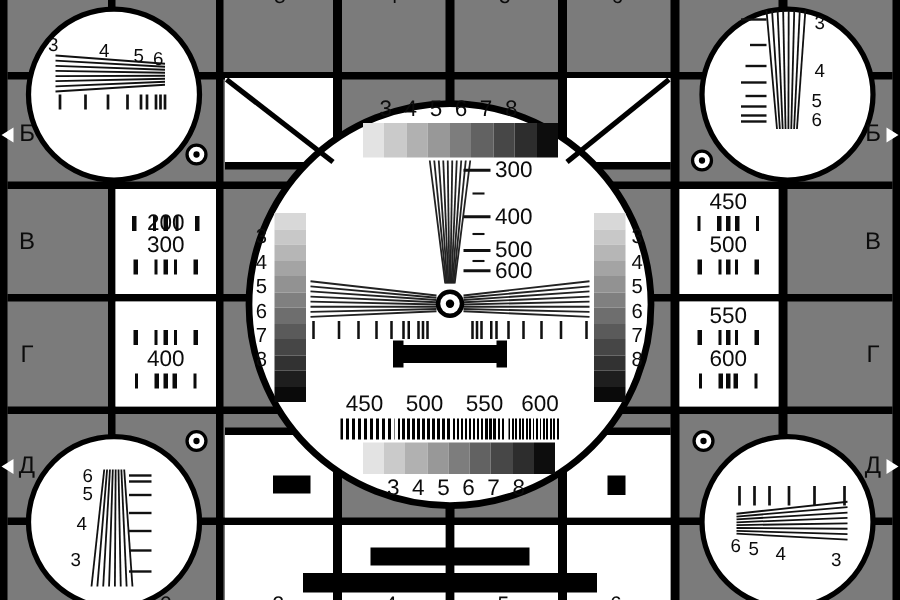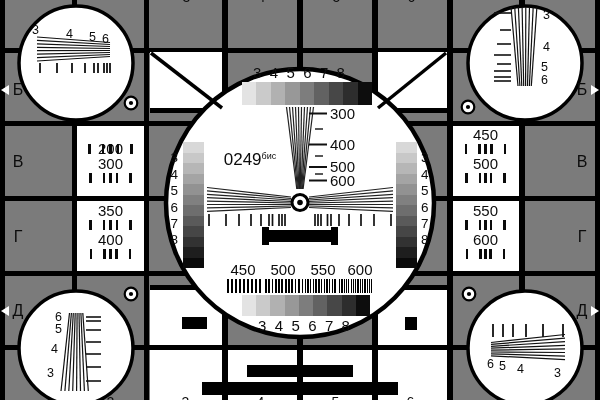--- a/index.html
+++ b/index.html
@@ -317,21 +317,20 @@
   <div class="t r" style="left:163px;top:201px;width:15px;font-size:13.5px">6</div>
   <div class="t r" style="left:163px;top:217px;width:15px;font-size:13.5px">7</div>
   <div class="t r" style="left:163px;top:233px;width:15px;font-size:13.5px">8</div>
   <div class="t" style="left:421px;top:151px;font-size:13.5px">3</div>
   <div class="t" style="left:421px;top:168px;font-size:13.5px">4</div>
   <div class="t" style="left:421px;top:184px;font-size:13.5px">5</div>
   <div class="t" style="left:421px;top:201px;font-size:13.5px">6</div>
   <div class="t" style="left:421px;top:217px;font-size:13.5px">7</div>
   <div class="t" style="left:421px;top:233px;font-size:13.5px">8</div>
 
-  <div class="t c" style="left:213px;top:151px;width:74px;font-size:17px"><span>0249</span><span class="sup">бис</span></div>
 
   <div class="t num" style="left:330px;top:106px">300</div>
   <div class="t num" style="left:330px;top:137px">400</div>
   <div class="t num" style="left:330px;top:159px">500</div>
   <div class="t num" style="left:330px;top:173px">600</div>
 
   <div class="t c num" style="left:227px;top:262px;width:32px">450</div>
   <div class="t c num" style="left:267px;top:262px;width:32px">500</div>
   <div class="t c num" style="left:307px;top:262px;width:32px">550</div>
   <div class="t c num" style="left:344px;top:262px;width:32px">600</div>
@@ -363,21 +362,20 @@
   <div class="t c num" style="left:77px;top:156px;width:67px">300</div>
   <div class="tickrow" style="left:77px;top:173px;width:67px">
       <i></i>
       <span style="gap:4px">
         <i></i>
         <i></i>
         <i></i>
       </span>
       <i></i>
     </div>
-  <div class="t c num" style="left:77px;top:203px;width:67px">350</div>
   <div class="tickrow" style="left:77px;top:220px;width:67px">
       <i></i>
       <span style="gap:4px">
         <i></i>
         <i></i>
         <i></i>
       </span>
       <i></i>
     </div>
   <div class="t c num" style="left:77px;top:232px;width:67px">400</div>

